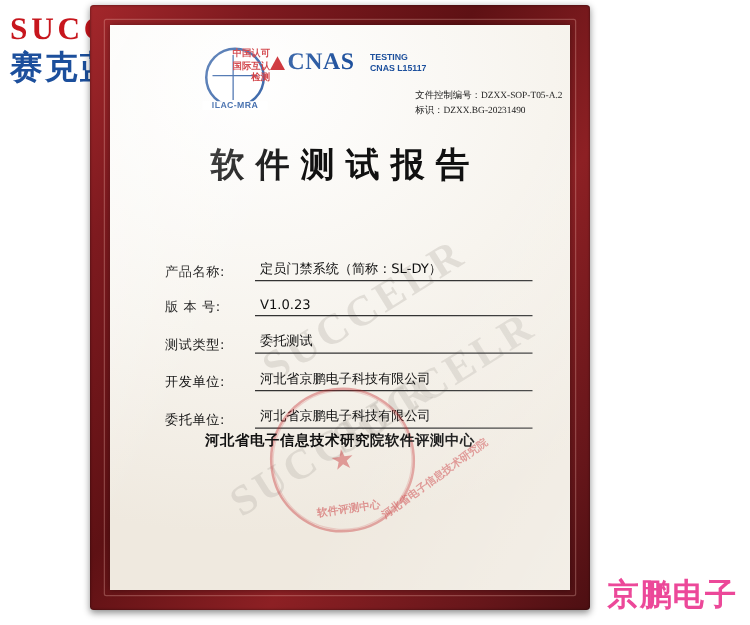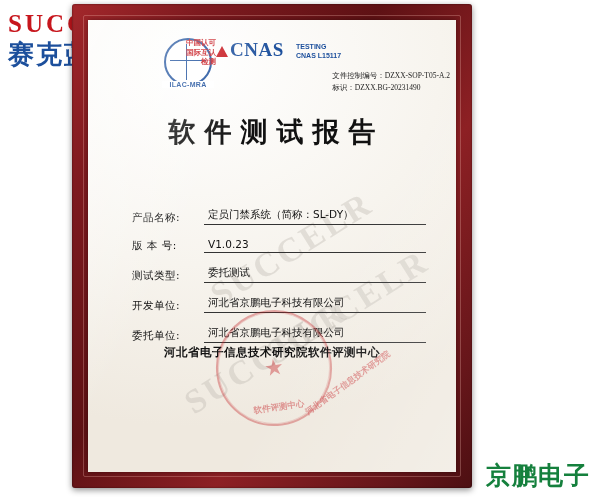--- a/index.html
+++ b/index.html
@@ -40,21 +40,21 @@
     margin-top:2px;
   }
 
   
   .brand-br{
     position:absolute; right:10px; bottom:8px;
     font-family:"DejaVu Sans", sans-serif;
     font-weight:bold;
     font-size:25px;
     letter-spacing:1px;
-    color:#15803d;
+    color:#ec4899;
     white-space:nowrap;
   }
 
   
   .frame{
     position:absolute;
     left:72px; top:4px;
     width:400px; height:484px;
     border-radius:3px;
     background:

